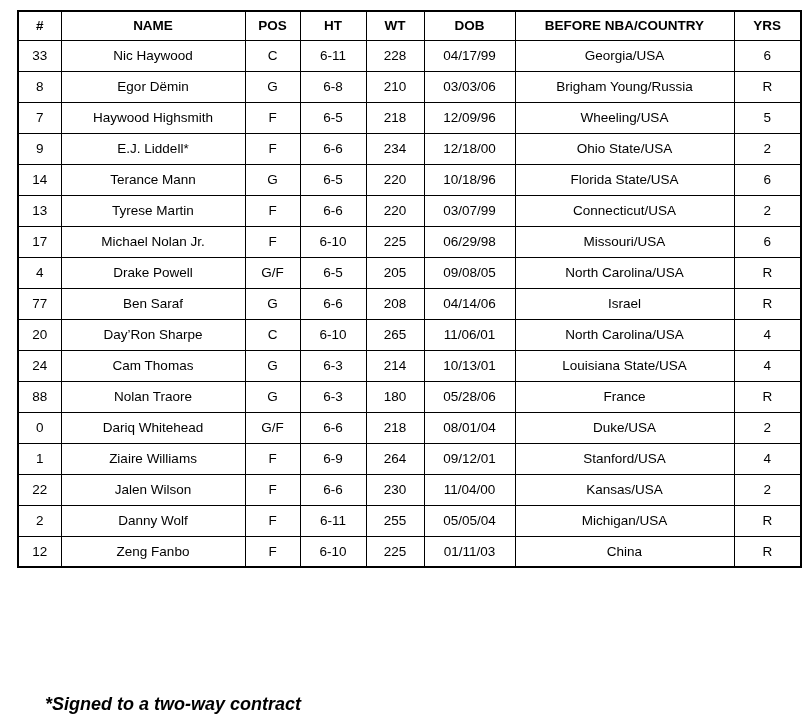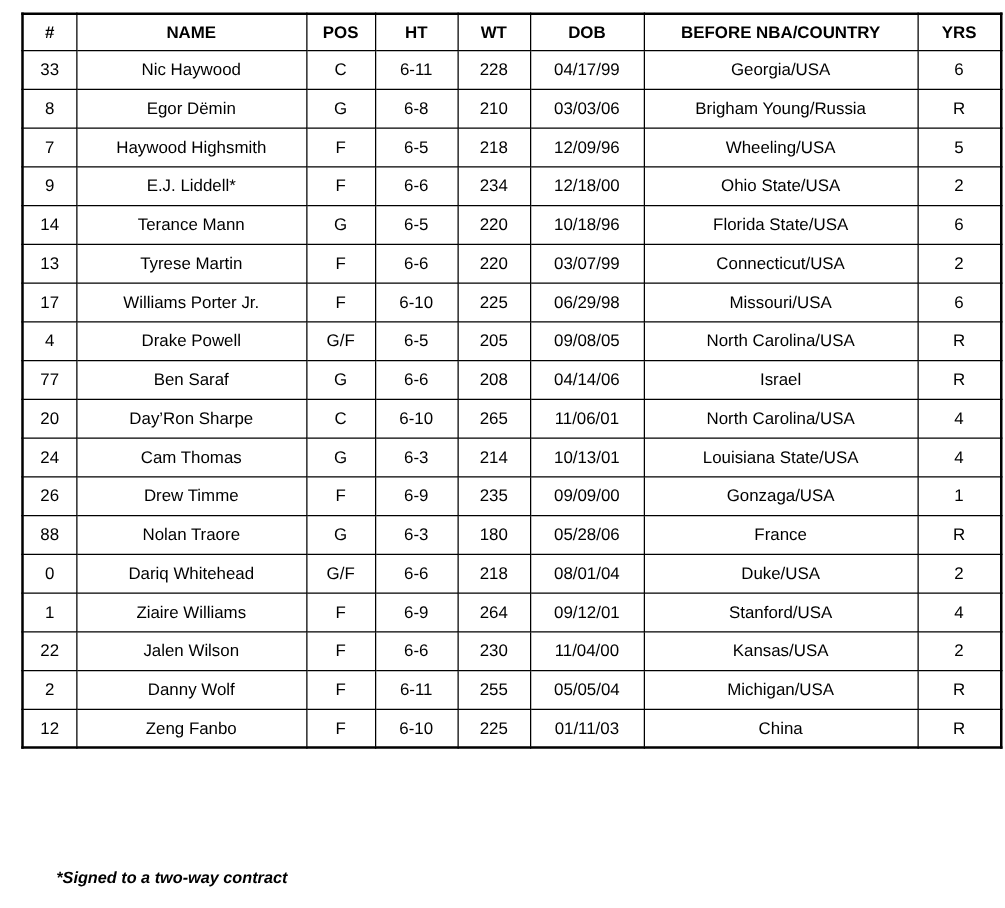--- a/index.html
+++ b/index.html
@@ -40,21 +40,21 @@
   table.roster thead tr { height: 29px; }
   table.roster tbody tr { height: 31px; }
   table.roster th {
     font-weight: bold;
     font-size: 13.5px;
   }
   .footnote {
     position: absolute;
     left: 45px;
     top: 694px;
-    font-size: 13px;
+    font-size: 18px;
     font-weight: bold;
     font-style: italic;
     color: #000000;
   }
 </style>
 </head>
 <body>
 
 <div class="page">
 
@@ -137,21 +137,21 @@
           <td>Tyrese Martin</td>
           <td>F</td>
           <td>6-6</td>
           <td>220</td>
           <td>03/07/99</td>
           <td>Connecticut/USA</td>
           <td>2</td>
         </tr>
         <tr>
           <td>17</td>
-          <td>Williams Porter Jr.</td>
+          <td>Michael Nolan Jr.</td>
           <td>F</td>
           <td>6-10</td>
           <td>225</td>
           <td>06/29/98</td>
           <td>Missouri/USA</td>
           <td>6</td>
         </tr>
         <tr>
           <td>4</td>
           <td>Drake Powell</td>
@@ -186,30 +186,20 @@
           <td>24</td>
           <td>Cam Thomas</td>
           <td>G</td>
           <td>6-3</td>
           <td>214</td>
           <td>10/13/01</td>
           <td>Louisiana State/USA</td>
           <td>4</td>
         </tr>
         <tr>
-          <td>26</td>
-          <td>Drew Timme</td>
-          <td>F</td>
-          <td>6-9</td>
-          <td>235</td>
-          <td>09/09/00</td>
-          <td>Gonzaga/USA</td>
-          <td>1</td>
-        </tr>
-        <tr>
           <td>88</td>
           <td>Nolan Traore</td>
           <td>G</td>
           <td>6-3</td>
           <td>180</td>
           <td>05/28/06</td>
           <td>France</td>
           <td>R</td>
         </tr>
         <tr>

